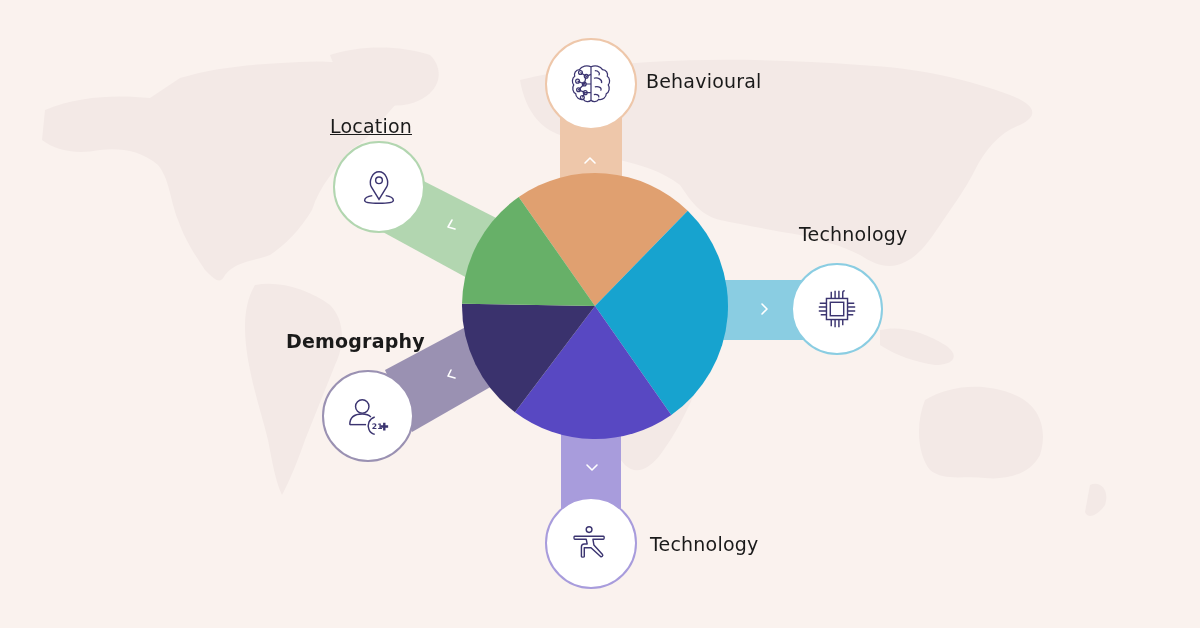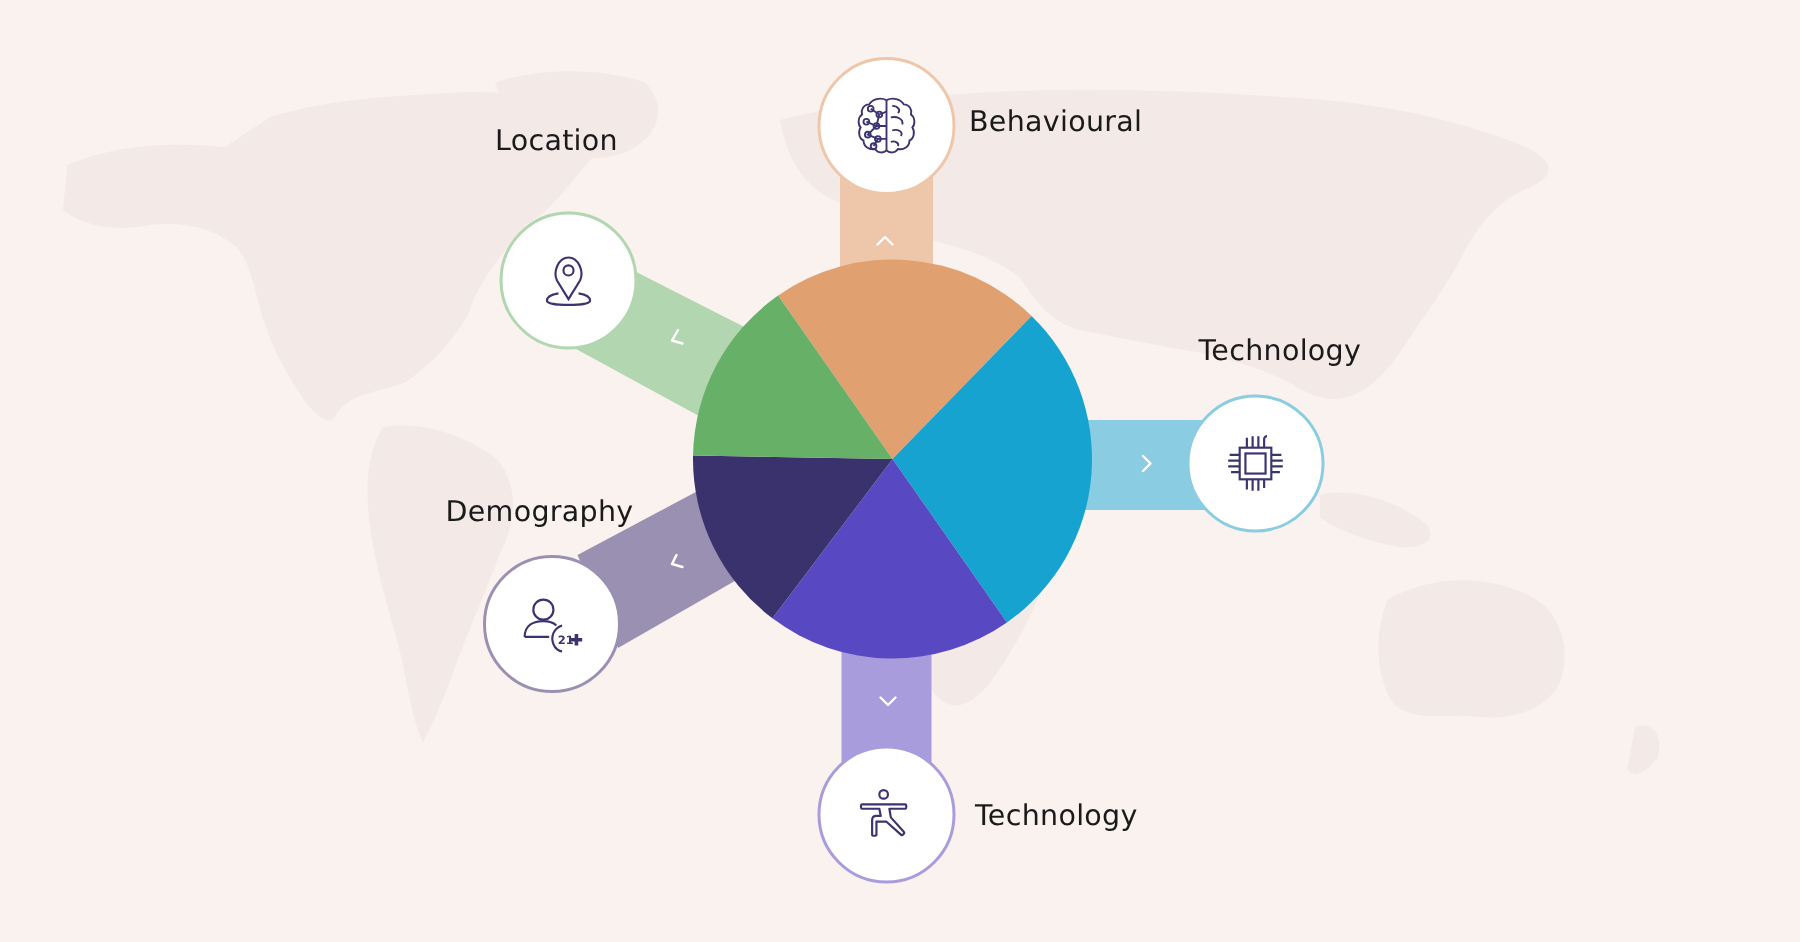--- a/index.html
+++ b/index.html
@@ -105,23 +105,23 @@
   <div class="node" style="left:322px;top:370px;border-color:#9a91b2;">
     <svg viewBox="0 0 48 48" fill="none" stroke="#3b3470" stroke-width="1.5">
       <circle cx="18" cy="14" r="7"></circle>
       <path d="M5 33 C5 25 11 22 18 22 C22 22 25 23 27 25"></path>
       <line x1="5" y1="33" x2="22" y2="33"></line>
       <path d="M31 25 C25 27 23 33 25 38 C26 41 29 43 31 43"></path>
       <text x="28" y="38" font-size="8" font-weight="bold" fill="#3b3470" stroke="none" font-family="DejaVu Sans, sans-serif">21</text>
       <path d="M41 31 V39 M37 35 H45" stroke-width="2.5"></path>
     </svg>
   </div>
-  <div class="label" style="left:297px;top:330px;">Demography</div>
+  <div class="label" style="left:286px;top:330px;font-weight:bold;">Demography</div>
 
   <div class="node" style="left:333px;top:141px;border-color:#b2d6b0;">
     <svg viewBox="0 0 48 48" fill="none" stroke="#3b3470" stroke-width="1.5">
       <path d="M24 37 L16 24 C13 18 17 8 24 8 C31 8 35 18 32 24 Z"></path>
       <circle cx="24" cy="17" r="3.5"></circle>
       <path d="M17 33 C11 34 9 36 9 38 C9 40 16 41 24 41 C32 41 39 40 39 38 C39 36 37 34 31 33"></path>
     </svg>
   </div>
-  <div class="label" style="left:330px;top:83px;">Location</div>
+  <div class="label" style="left:330px;top:115px;text-decoration:underline;">Location</div>
 </div>
 
 </body></html>

